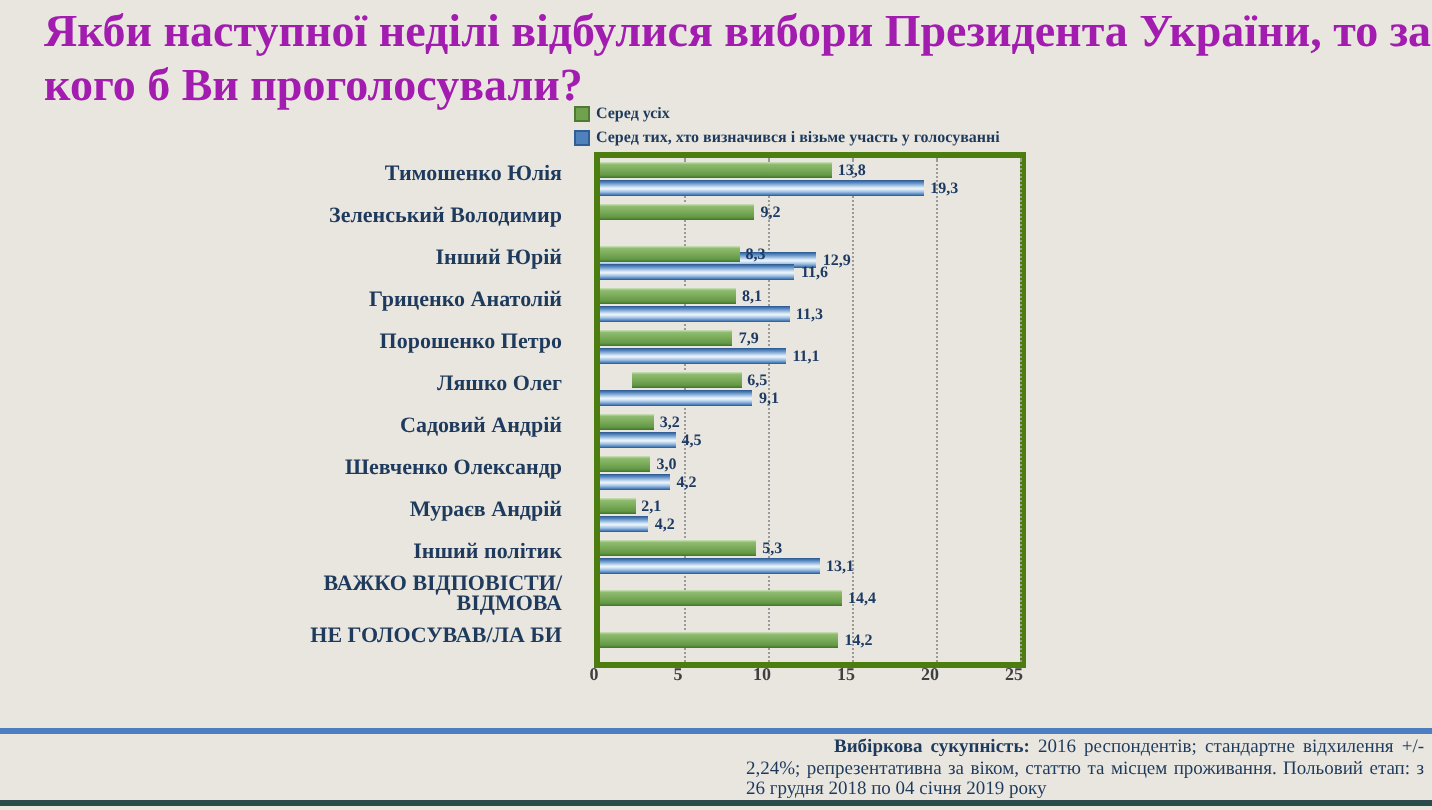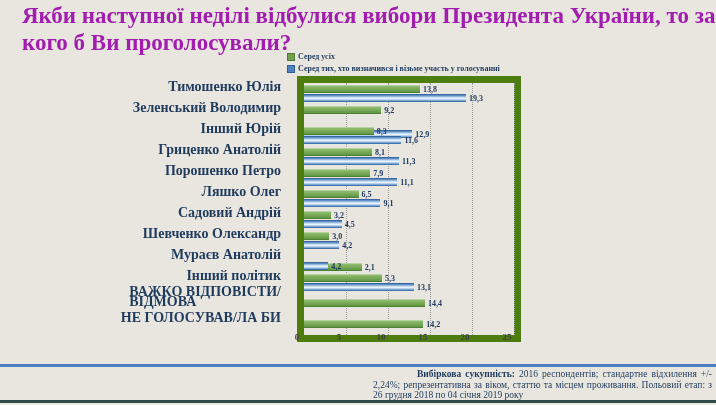--- a/index.html
+++ b/index.html
@@ -19,27 +19,27 @@
   .swatch.green{background:#70a24e;border:1px solid #4e7a33;}
   .swatch.blue{background:#4f81bd;border:1px solid #2e5f96;}
   .legend-label{font-size:8px;font-weight:bold;color:#1d3a5c;white-space:nowrap;}
   
   .labels-col{
     position:absolute;left:0;top:76px;width:289px;height:252px;
     display:flex;flex-direction:column;
   }
   .cat-label{
     flex:1;display:flex;align-items:center;justify-content:flex-end;
-    padding-right:8px;
-    font-size:14px;font-weight:bold;color:#1e3a5c;line-height:10px;
+    text-align:right;padding-right:8px;
+    font-size:11px;font-weight:bold;color:#1e3a5c;line-height:10px;
     white-space:pre-line;
   }
   .plot{
     position:absolute;left:297px;top:76px;width:210px;height:252px;
-    border:7px solid #4d7c0f;background:transparent;
+    border:3px solid #4d7c0f;background:transparent;
   }
   .gridline{
     position:absolute;top:0;bottom:0;width:0;
     border-left:1px dotted #9a9a9a;
   }
   .bar-rows{position:absolute;left:0;top:0;width:100%;height:100%;display:flex;flex-direction:column;}
   .row{flex:1;position:relative;}
   .bar{position:absolute;left:0;height:8px;}
   .bar.green{
     background:linear-gradient(180deg,#cfe3bd 0%,#8fbc70 15%,#79aa58 50%,#639946 82%,#3f7426 100%);
@@ -85,21 +85,21 @@
 
   <div class="labels-col" id="labels-col">
       <div class="cat-label">Тимошенко Юлія</div>
       <div class="cat-label">Зеленський Володимир</div>
       <div class="cat-label">Інший Юрій</div>
       <div class="cat-label">Гриценко Анатолій</div>
       <div class="cat-label">Порошенко Петро</div>
       <div class="cat-label">Ляшко Олег</div>
       <div class="cat-label">Садовий Андрій</div>
       <div class="cat-label">Шевченко Олександр</div>
-      <div class="cat-label">Мураєв Анатолій</div>
+      <div class="cat-label">Мураєв Андрій</div>
       <div class="cat-label">Інший політик</div>
       <div class="cat-label">ВАЖКО ВІДПОВІСТИ/
 ВІДМОВА</div>
       <div class="cat-label">НЕ ГОЛОСУВАВ/ЛА БИ</div>
     </div>
 
   <div class="plot">
     <div id="gridlines">
         <div class="gridline" style="left: 20%;"></div>
         <div class="gridline" style="left: 40%;"></div>
@@ -142,21 +142,21 @@
         </div>
         <div class="row">
           <div class="bar green" style="width: 31.6%; top: 2px;">
             <span class="val">7,9</span>
           </div>
           <div class="bar blue" style="width: 44.4%; top: 11px;">
             <span class="val">11,1</span>
           </div>
         </div>
         <div class="row">
-          <div class="bar green" style="width: 26%; top: 2px;">
+          <div class="bar green" style="width: 26%; top: 2px; margin-left: 16px;">
             <span class="val">6,5</span>
           </div>
           <div class="bar blue" style="width: 36.4%; top: 11px;">
             <span class="val">9,1</span>
           </div>
         </div>
         <div class="row">
           <div class="bar green" style="width: 12.8%; top: 2px;">
             <span class="val">3,2</span>
           </div>
@@ -166,21 +166,21 @@
         </div>
         <div class="row">
           <div class="bar green" style="width: 12%; top: 2px;">
             <span class="val">3,0</span>
           </div>
           <div class="bar blue" style="width: 16.8%; top: 11px;">
             <span class="val">4,2</span>
           </div>
         </div>
         <div class="row">
-          <div class="bar green" style="width: 8.4%; top: 12px; padding-left: 40px;">
+          <div class="bar green" style="width: 8.4%; top: 2px;">
             <span class="val">2,1</span>
           </div>
           <div class="bar blue" style="width: 11.6%; top: 11px;">
             <span class="val">4,2</span>
           </div>
         </div>
         <div class="row">
           <div class="bar green" style="width: 37.2%; top: 2px;">
             <span class="val">5,3</span>
           </div>

